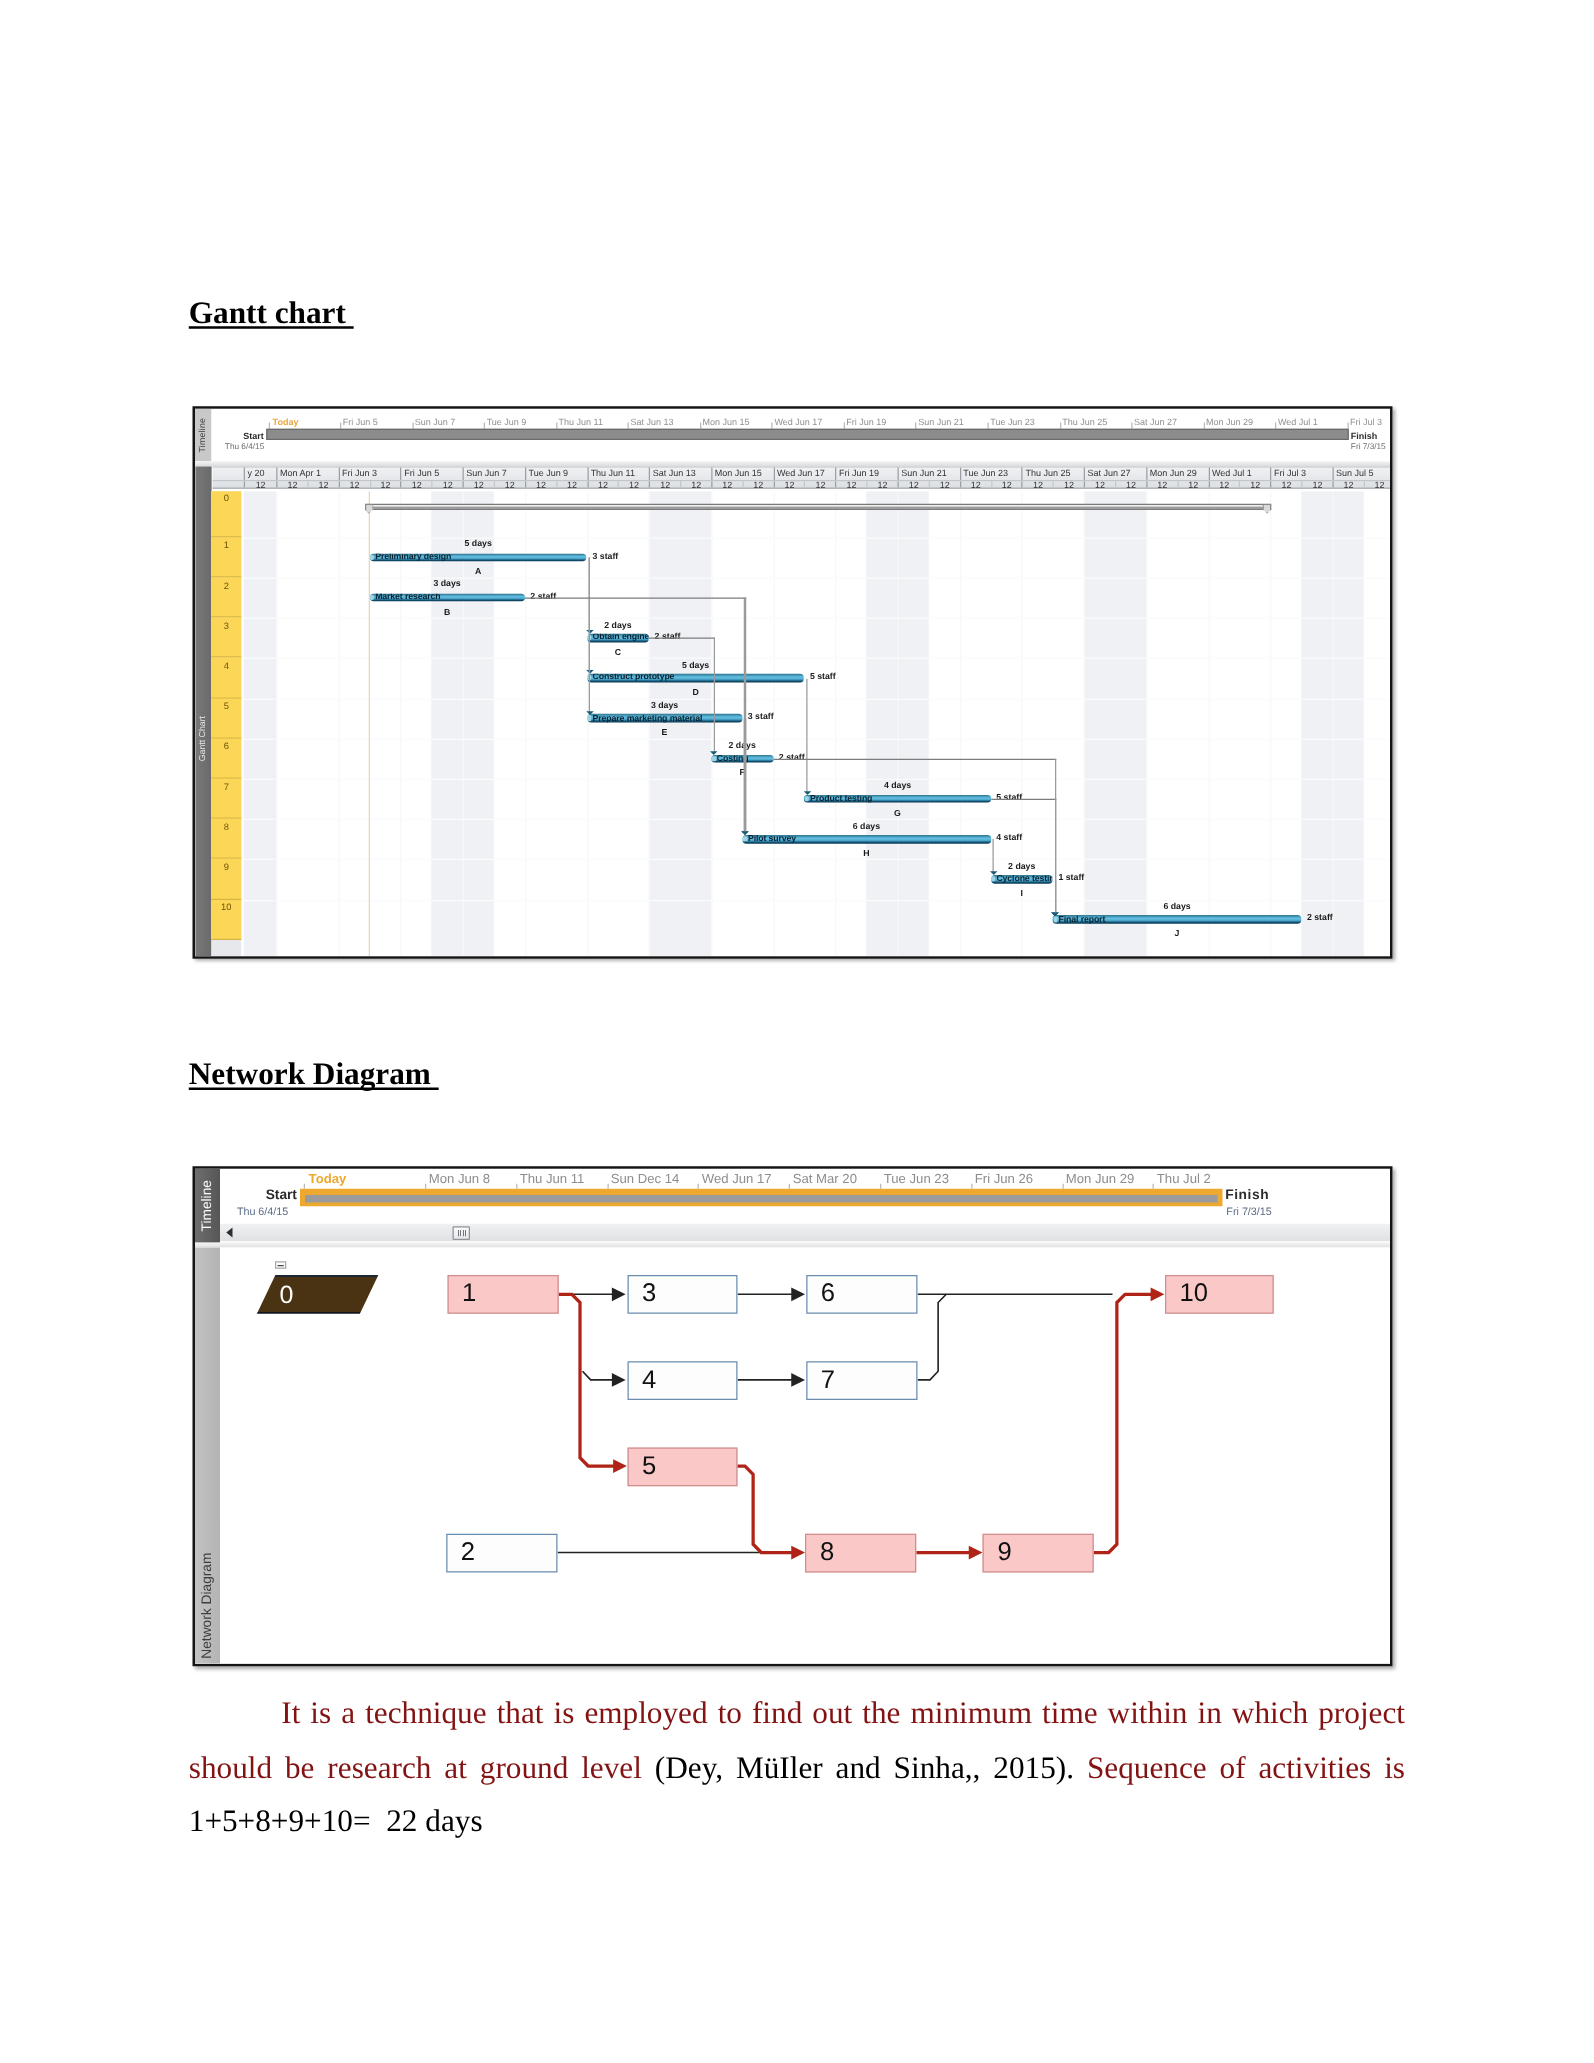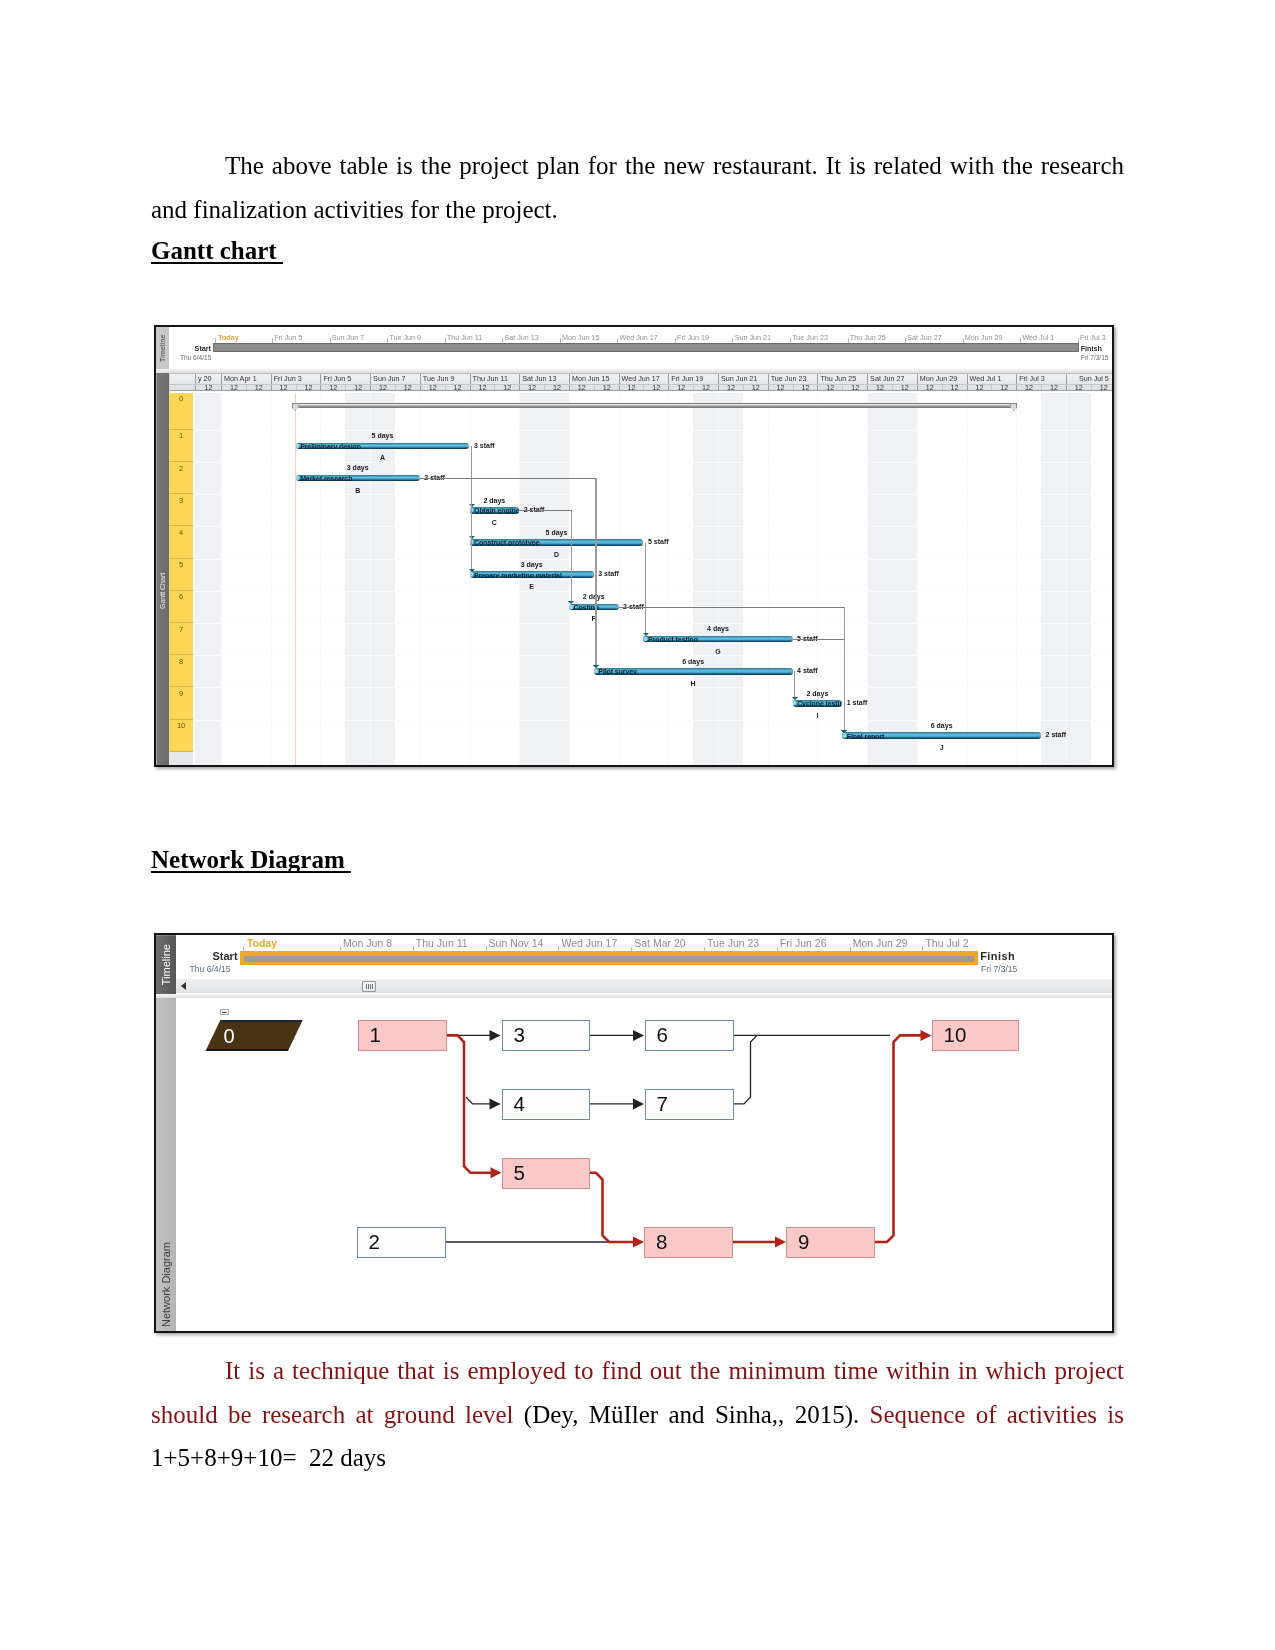--- a/index.html
+++ b/index.html
@@ -55,21 +55,20 @@
 
   .para{position:absolute;font-size:25px;line-height:43.5px;color:#000;text-align:justify;}
   .heading{position:absolute;font-size:25px;font-weight:bold;color:#000;line-height:26px;}
   .heading span{text-decoration:underline;text-decoration-thickness:2px;text-underline-offset:3px;
                 text-decoration-skip-ink:none;}
 </style>
 </head>
 <body>
 
 <div class="page">
-  <div class="para" style="left:151px;top:144px;width:973px;text-indent:74px;">The above table is the project plan for the new restaurant. It is related with the research and finalization activities for the project.</div>
   <div class="heading" style="left:151px;top:238px;"><span>Gantt chart&nbsp;</span></div>
 
   <div class="msp" id="gantt-shot" style="left:154px;top:325px;width:960px;height:442px;">
       <div class="tl-band" style="top:0;height:42px;background:#fff;">
         <div class="vtab tl-tab" style="width:13px;height:42px;font-size:7px;letter-spacing:.2px;">Timeline</div>
         <div class="tl-tick" style="left:58.5px;top:10.800000000000011px;height:5.5px;"></div>
         <div class="tl-date" style="left:62.099999999999994px;top:6px;font-size:7.2px;color:#eba740;font-weight:bold;">Today</div>
         <div class="tl-tick" style="left:116.05000000000001px;top:10.800000000000011px;height:5.5px;"></div>
         <div class="tl-date" style="left:118.25px;top:6px;font-size:7.2px;color:#909090;">Fri Jun 5</div>
         <div class="tl-tick" style="left:173.60000000000002px;top:10.800000000000011px;height:5.5px;"></div>
@@ -122,21 +121,21 @@
             <div class="gh-cell" style="left:398.9000000000001px;width:49.69999999999993px;font-size:7.2px;padding-left:2px;border-left:1px solid #9aa0a6;border-right:none;">Mon Jun 15</div>
             <div class="gh-cell" style="left:448.6px;width:49.69999999999993px;font-size:7.2px;padding-left:2px;border-left:1px solid #9aa0a6;border-right:none;">Wed Jun 17</div>
             <div class="gh-cell" style="left:498.29999999999995px;width:49.700000000000045px;font-size:7.2px;padding-left:2px;border-left:1px solid #9aa0a6;border-right:none;">Fri Jun 19</div>
             <div class="gh-cell" style="left:548px;width:49.700000000000045px;font-size:7.2px;padding-left:2px;border-left:1px solid #9aa0a6;border-right:none;">Sun Jun 21</div>
             <div class="gh-cell" style="left:597.7px;width:49.700000000000045px;font-size:7.2px;padding-left:2px;border-left:1px solid #9aa0a6;border-right:none;">Tue Jun 23</div>
             <div class="gh-cell" style="left:647.4000000000001px;width:49.69999999999993px;font-size:7.2px;padding-left:2px;border-left:1px solid #9aa0a6;border-right:none;">Thu Jun 25</div>
             <div class="gh-cell" style="left:697.1px;width:49.700000000000045px;font-size:7.2px;padding-left:2px;border-left:1px solid #9aa0a6;border-right:none;">Sat Jun 27</div>
             <div class="gh-cell" style="left:746.8000000000001px;width:49.69999999999993px;font-size:7.2px;padding-left:2px;border-left:1px solid #9aa0a6;border-right:none;">Mon Jun 29</div>
             <div class="gh-cell" style="left:796.5px;width:49.700000000000045px;font-size:7.2px;padding-left:2px;border-left:1px solid #9aa0a6;border-right:none;">Wed Jul 1</div>
             <div class="gh-cell" style="left:846.2px;width:49.700000000000045px;font-size:7.2px;padding-left:2px;border-left:1px solid #9aa0a6;border-right:none;">Fri Jul 3</div>
-            <div class="gh-cell" style="left:895.9000000000001px;width:69px;font-size:7.2px;padding-left:12px;border-left:1px solid #9aa0a6;border-right:none;">Sun Jul 5</div>
+            <div class="gh-cell" style="left:895.9000000000001px;width:69px;font-size:7.2px;padding-left:2px;border-left:1px solid #9aa0a6;border-right:none;">Sun Jul 5</div>
           </div>
           <div style="position:absolute;left:0;right:0;top:9.800000000000011px;bottom:0;border-top:1px solid #c3c7cb;">
             <div class="gh-cell2" style="left:25px;width:26px;font-size:7.2px;border-left:1px solid #9aa0a6;border-right:none;">12</div>
             <div class="gh-cell2" style="left:51px;width:24.85px;font-size:7.2px;border-left:1px solid #9aa0a6;border-right:none;">12</div>
             <div class="gh-cell2" style="left:75.85px;width:24.85px;font-size:7.2px;border-left:1px solid #c3c7cb;border-right:none;">12</div>
             <div class="gh-cell2" style="left:100.69999999999999px;width:24.85px;font-size:7.2px;border-left:1px solid #9aa0a6;border-right:none;">12</div>
             <div class="gh-cell2" style="left:125.55000000000001px;width:24.85px;font-size:7.2px;border-left:1px solid #c3c7cb;border-right:none;">12</div>
             <div class="gh-cell2" style="left:150.39999999999998px;width:24.85px;font-size:7.2px;border-left:1px solid #9aa0a6;border-right:none;">12</div>
             <div class="gh-cell2" style="left:175.25px;width:24.85px;font-size:7.2px;border-left:1px solid #c3c7cb;border-right:none;">12</div>
             <div class="gh-cell2" style="left:200.10000000000002px;width:24.85px;font-size:7.2px;border-left:1px solid #9aa0a6;border-right:none;">12</div>
@@ -331,21 +330,21 @@
         <div class="vtab" style="width:20px;height:59.200000000000045px;background:linear-gradient(to right,#565656,#6e6e6e);color:#fff;font-size:11px;">Timeline</div>
         <div style="position:absolute;left:84.19999999999999px;top:16.399999999999977px;width:737.5px;height:13.4px;background:#eda92f;"></div>
         <div style="position:absolute;left:87.6px;top:21.100000000000023px;width:730.7px;height:5.8px;background:#9b9b9b;"></div>
         <div class="tl-tick" style="left:86.9px;top:12.299999999999955px;height:4.2px;"></div>
         <div class="tl-date" style="left:90.9px;top:3.3999999999999773px;font-size:10.5px;line-height:11px;color:#eda92f;font-weight:bold;">Today</div>
         <div class="tl-tick" style="left:183.98000000000002px;top:12.299999999999955px;height:4.2px;"></div>
         <div class="tl-date" style="left:186.98000000000002px;top:3.3999999999999773px;font-size:10.5px;line-height:11px;color:#8d8d8d;">Mon Jun 8</div>
         <div class="tl-tick" style="left:256.78999999999996px;top:12.299999999999955px;height:4.2px;"></div>
         <div class="tl-date" style="left:259.78999999999996px;top:3.3999999999999773px;font-size:10.5px;line-height:11px;color:#8d8d8d;">Thu Jun 11</div>
         <div class="tl-tick" style="left:329.6px;top:12.299999999999955px;height:4.2px;"></div>
-        <div class="tl-date" style="left:332.6px;top:3.3999999999999773px;font-size:10.5px;line-height:11px;color:#8d8d8d;">Sun Nov 14</div>
+        <div class="tl-date" style="left:332.6px;top:3.3999999999999773px;font-size:10.5px;line-height:11px;color:#8d8d8d;">Sun Dec 14</div>
         <div class="tl-tick" style="left:402.40999999999997px;top:12.299999999999955px;height:4.2px;"></div>
         <div class="tl-date" style="left:405.40999999999997px;top:3.3999999999999773px;font-size:10.5px;line-height:11px;color:#8d8d8d;">Wed Jun 17</div>
         <div class="tl-tick" style="left:475.22px;top:12.299999999999955px;height:4.2px;"></div>
         <div class="tl-date" style="left:478.22px;top:3.3999999999999773px;font-size:10.5px;line-height:11px;color:#8d8d8d;">Sat Mar 20</div>
         <div class="tl-tick" style="left:548.03px;top:12.299999999999955px;height:4.2px;"></div>
         <div class="tl-date" style="left:551.03px;top:3.3999999999999773px;font-size:10.5px;line-height:11px;color:#8d8d8d;">Tue Jun 23</div>
         <div class="tl-tick" style="left:620.8399999999999px;top:12.299999999999955px;height:4.2px;"></div>
         <div class="tl-date" style="left:623.8399999999999px;top:3.3999999999999773px;font-size:10.5px;line-height:11px;color:#8d8d8d;">Fri Jun 26</div>
         <div class="tl-tick" style="left:693.65px;top:12.299999999999955px;height:4.2px;"></div>
         <div class="tl-date" style="left:696.65px;top:3.3999999999999773px;font-size:10.5px;line-height:11px;color:#8d8d8d;">Mon Jun 29</div>

